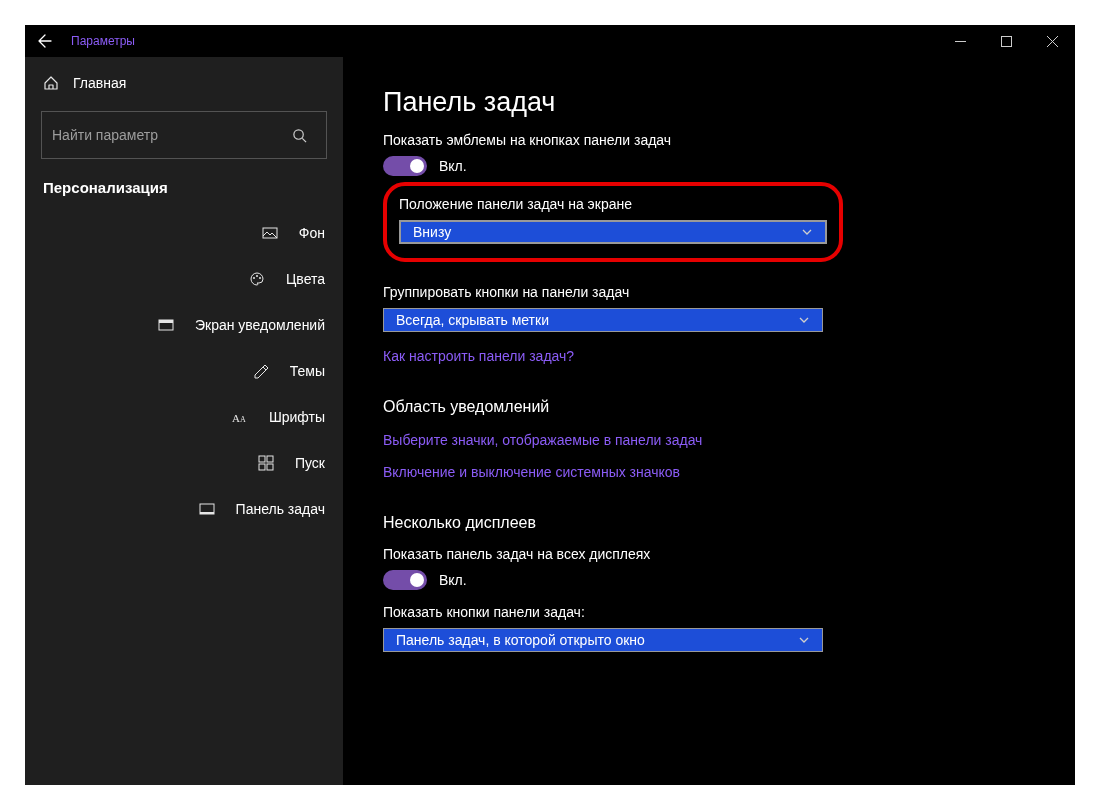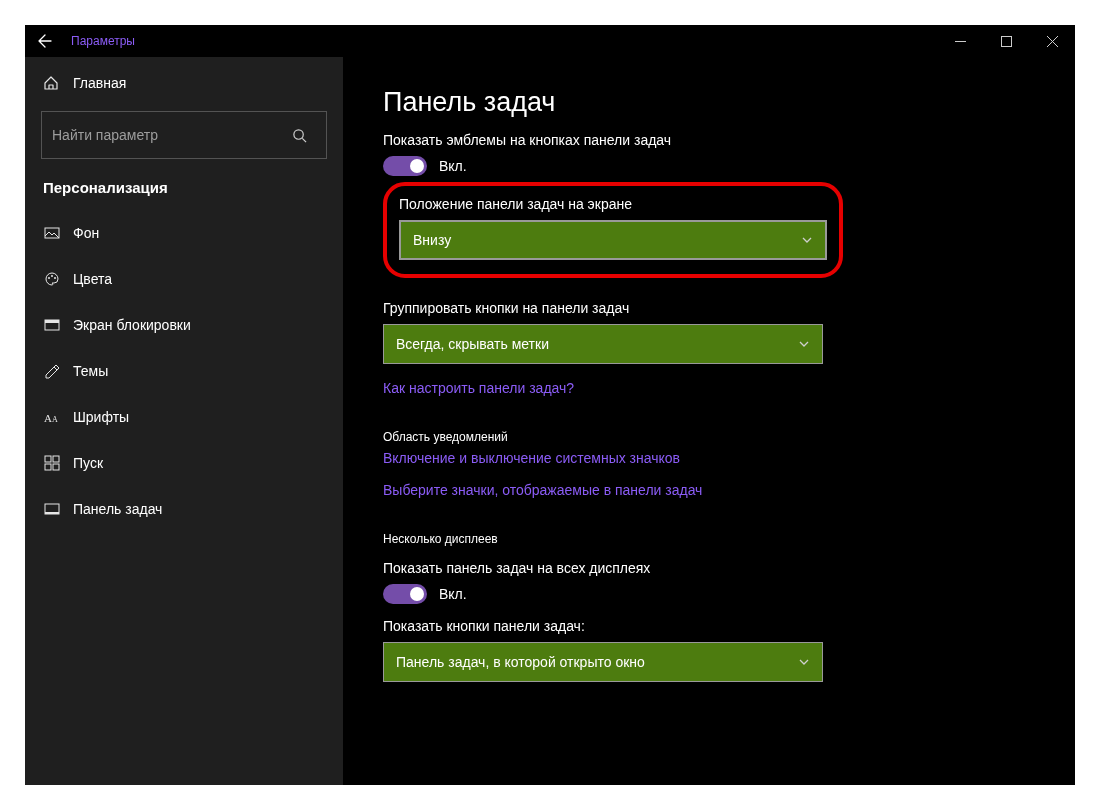--- a/index.html
+++ b/index.html
@@ -87,23 +87,24 @@
   }
   .category {
     padding: 10px 18px 14px;
     font-size: 15px;
     font-weight: 600;
   }
   .nav-item {
     display:flex;align-items:center;
     height: 46px;
     padding: 0 18px;
-    gap: 12px;
+    gap: 20px;
     font-size: 14px;
     color: #fff;
+    justify-content: flex-end;
   }
   .nav-item .nicon {
     width: 18px; height: 18px;
     display:flex;align-items:center;justify-content:center;
     color:#e6e6e6;
   }
 
   .content {
     flex:1;
     background:#000;
@@ -132,37 +133,37 @@
   .toggle-pill::after {
     content:"";
     position:absolute;
     right:3px; top:3px;
     width:14px;height:14px;border-radius:50%;
     background:#fff;
   }
   .toggle-state { font-size: 14px; }
   .dropdown {
     width: 440px;
-    height: 40px;
+    height: 24px;
     border: 1px solid #999;
     display:flex;align-items:center;
     padding: 0 12px;
     font-size: 14px;
     justify-content: space-between;
-    background:#4d7c0f;
+    background:#1d4ed8;
   }
   .dropdown .chev { color:#cfcfcf; }
 
   .link {
     color: #8b5cf6;
     font-size: 14px;
     margin: 16px 0;
   }
   .section-title {
-    font-size: 12px;
+    font-size: 16px;
     font-weight: 400;
     margin: 34px 0 4px;
   }
 
   .callout {
     border: 4px solid #e60000;
     border-radius: 22px;
     padding: 10px 12px 14px;
     margin-top: 4px;
     width: 460px;
@@ -250,21 +251,21 @@
           </span>
         <span>Цвета</span>
       </div>
       <div class="nav-item">
         <span class="nicon">
             <svg width="16" height="16" viewBox="0 0 16 16">
               <rect x="1" y="3" width="14" height="10" stroke="#e6e6e6" fill="none"></rect>
               <rect x="1" y="3" width="14" height="3" fill="#e6e6e6"></rect>
             </svg>
           </span>
-        <span>Экран блокировки</span>
+        <span>Экран уведомлений</span>
       </div>
       <div class="nav-item">
         <span class="nicon">
             <svg width="16" height="16" viewBox="0 0 16 16">
               <path d="M2 12l8-8 3 3-8 8H2zM10 4l2-2 3 3-2 2" stroke="#e6e6e6" fill="none"></path>
             </svg>
           </span>
         <span>Темы</span>
       </div>
       <div class="nav-item">
@@ -325,22 +326,22 @@
         <span class="chev">
           <svg width="12" height="12" viewBox="0 0 12 12">
               <path d="M2 4l4 4 4-4" stroke="#cfcfcf" fill="none" stroke-width="1.3"></path>
             </svg>
         </span>
       </div>
 
       <div class="link">Как настроить панели задач?</div>
 
       <div class="section-title">Область уведомлений</div>
+      <div class="link">Выберите значки, отображаемые в панели задач</div>
       <div class="link" style="margin-top:6px">Включение и выключение системных значков</div>
-      <div class="link">Выберите значки, отображаемые в панели задач</div>
 
       <div class="section-title">Несколько дисплеев</div>
 
       <div class="setting-label">Показать панель задач на всех дисплеях</div>
       <div class="toggle">
         <div class="toggle-pill"></div>
         <div class="toggle-state">Вкл.</div>
       </div>
 
       <div class="setting-label">Показать кнопки панели задач:</div>

